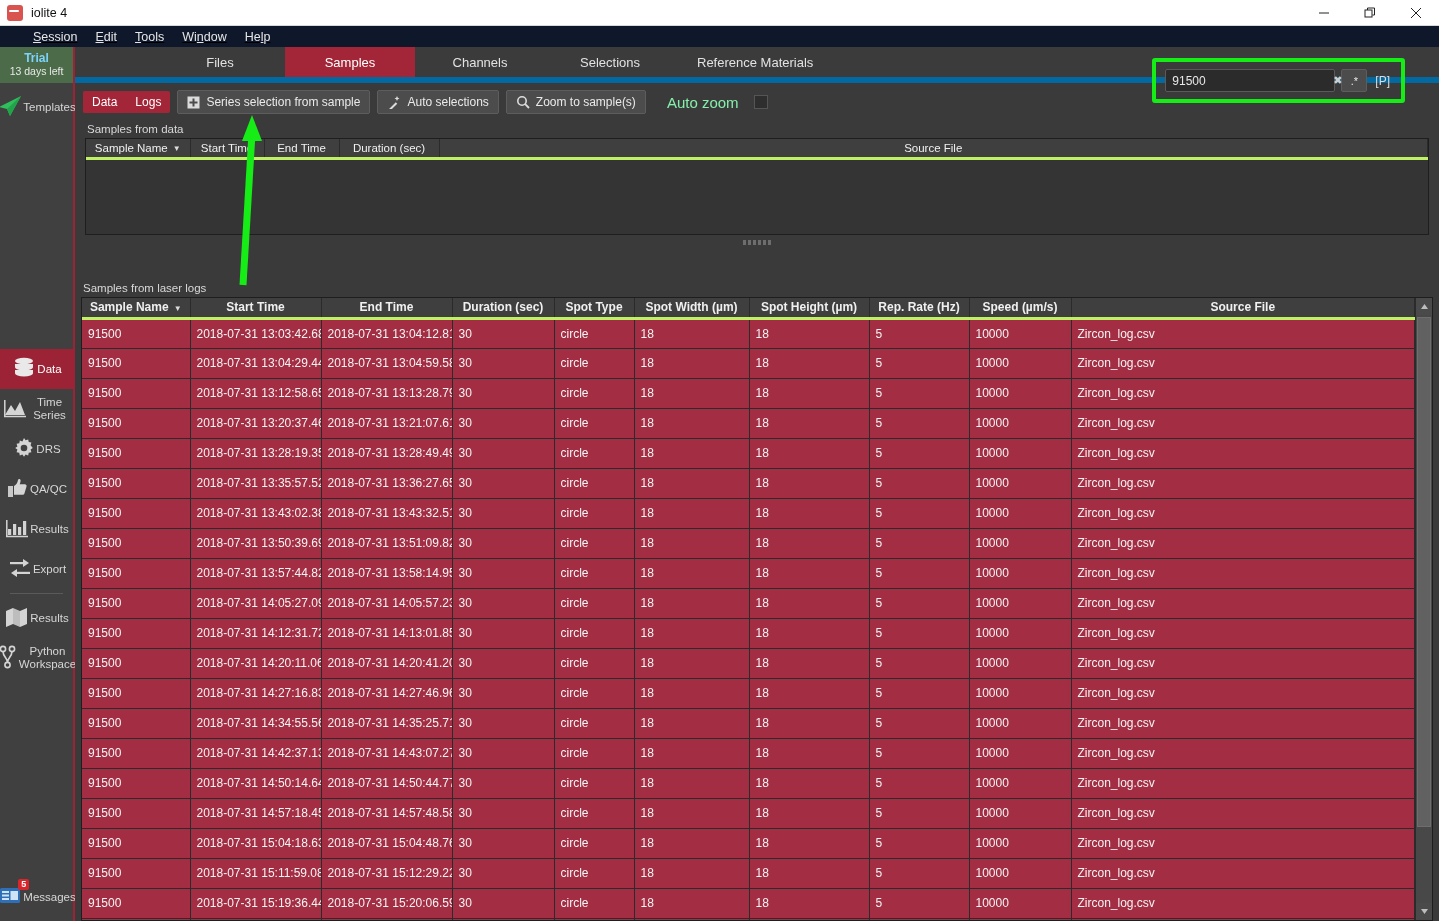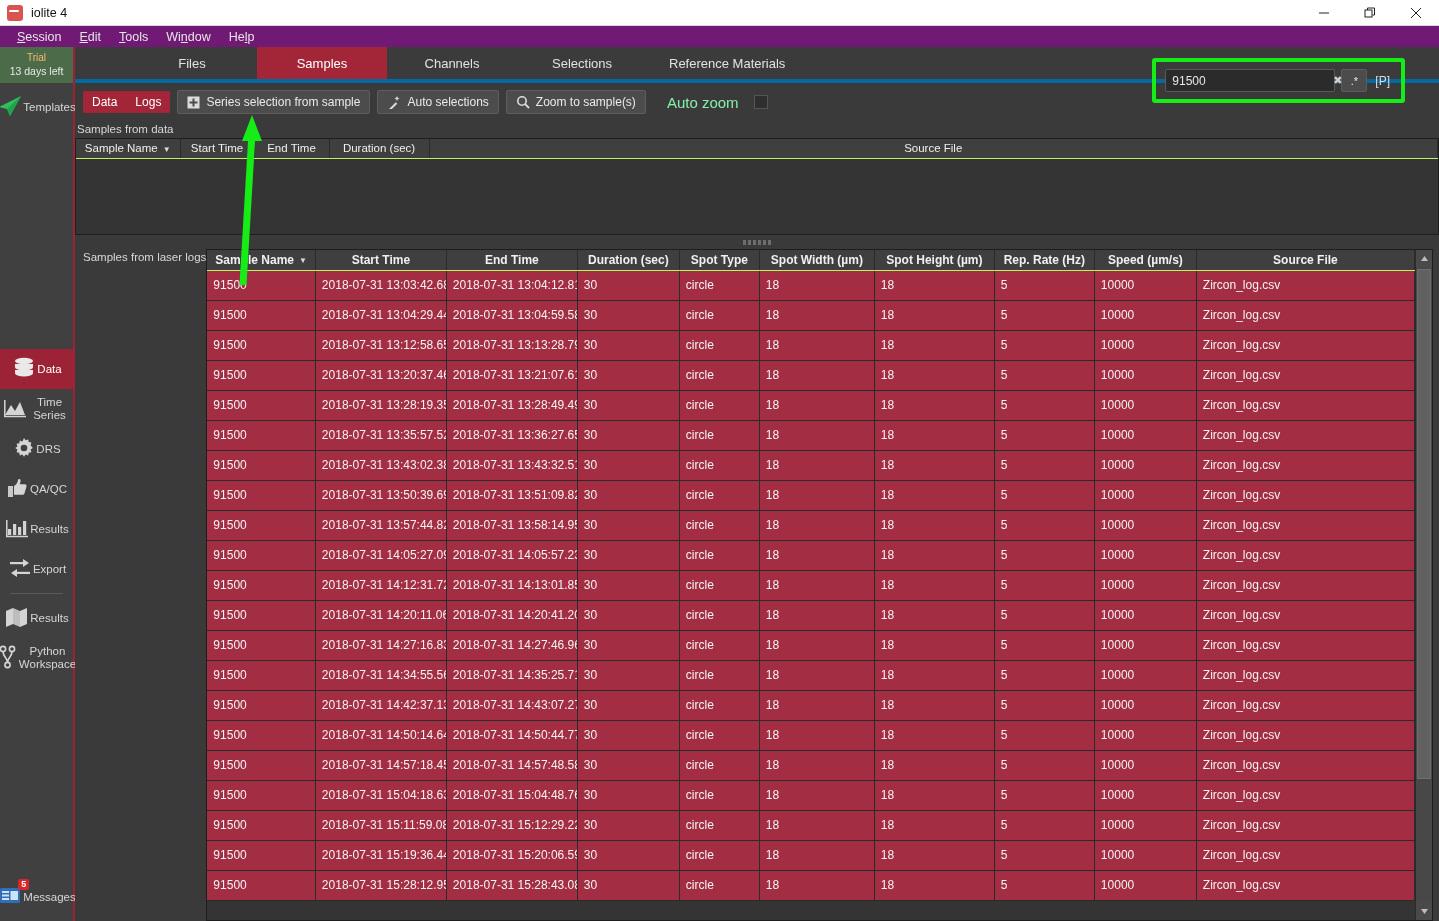--- a/index.html
+++ b/index.html
@@ -30,23 +30,24 @@
   #app-title { font-size: 12.5px; color: #111; flex: 1; }
   .win-btn {
     width: 46px; height: 26px; display: flex; align-items: center; justify-content: center;
     color: #222; font-size: 13px; line-height: 1;
   }
   .win-btn svg { display:block; }
 
   
   #menubar {
     height: 21px; width: 100%;
-    background: #701a75;
+    background: #0f172a;
     display: flex; align-items: center;
-    padding-left: 8px;
+    padding-left: 24px;
+    text-decoration: underline;
   }
   .menu-item {
     font-size: 12.5px; color: #e6e6e6;
     padding: 2px 9px;
     white-space: nowrap;
   }
   .menu-item u { text-decoration: underline; }
 
   
   #shell { display: flex; width: 100%; height: 874px; }
@@ -56,21 +57,21 @@
     width: 75px; flex: none; height: 874px;
     background: #404040;
     border-right: 2px solid #9b2335;
     display: flex; flex-direction: column;
     position: relative;
   }
   #trial-badge {
     background: #4b6b49; color: #f0f0f0;
     text-align: center; padding: 4px 0 5px 0;
   }
-  #trial-badge .t1 { font-size: 10px; font-weight: normal; color:#fdba74; display:block; line-height:14px;}
+  #trial-badge .t1 { font-size: 12px; font-weight: bold; color:#7dd3fc; display:block; line-height:14px;}
   #trial-badge .t2 { font-size: 10.5px; display:block; line-height:13px; color:#e8e8e8;}
 
   .side-item {
     display: flex; flex-direction: row; align-items: center; justify-content: center;
     padding: 6px 2px 6px 2px;
     color: #d6d6d6; font-size: 11.5px; text-align: center; line-height: 13px;
   }
   .side-item.active { background: #9b2335; color: #ffffff; }
   .side-ico { height: 26px; display:flex; align-items:center; justify-content:center; margin-bottom:2px; }
   .side-sep { height:1px; background:#5a5a5a; margin: 4px 10px; }
@@ -82,22 +83,22 @@
     font-size: 9px; font-weight: bold;
     border-radius: 2px; padding: 0px 3px; line-height: 11px;
   }
 
   
   #content { flex: 1; height: 874px; background: #3a3a3a; display:flex; flex-direction:column; position:relative;}
 
   #tabbar {
     height: 36px; background: #3b3b3b;
     display: flex; align-items: stretch;
-    border-bottom: 4px solid #0369a1;
-    padding-left: 52px;
+    border-bottom: 6px solid #0369a1;
+    padding-left: 80px;
   }
   .tab {
     min-width: 130px; padding: 0 22px;
     display: flex; align-items: center; justify-content: center;
     font-size: 13px; color: #e2e2e2;
   }
   .tab.active { background: #a32638; color: #fff; }
 
   
   #toolbar {
@@ -155,38 +156,38 @@
     font-size: 11px; color: #e8e8e8;
   }
   #pbtn {
     font-size: 12px; color: #dcdcdc; padding: 0 2px;
   }
 
   
   .panel-label {
     font-size: 11.5px; color: #d8d8d8; padding: 2px 0 3px 2px;
   }
-  #panel-top { padding: 0 0; }
-  #panel-bot { padding: 0 6px; flex: 1; display:flex; min-height:0;}
+  #panel-top { padding: 0 10px; }
+  #panel-bot { padding: 0 6px; flex: 1; display:flex; flex-direction:column; min-height:0;margin-top:31px;}
 
   .tbl-outer {
     border: 1px solid #1e1e1e;
     background: #343434;
     overflow: hidden;
   }
   #tbl-top-outer { height: 97px; }
 
   table.grid { border-collapse: collapse; width: 100%; table-layout: fixed; }
   table.grid th {
     background: #3f3f3f;
     color: #f0f0f0;
     font-size: 12px; font-weight: bold;
     height: 20px; padding: 0 6px;
     border-right: 1px solid #2b2b2b;
-    border-bottom: 1px solid #bef264;
+    border-bottom: 3px solid #bef264;
     text-align: center;
     white-space: nowrap; overflow: hidden;
   }
   #tbl-top th { font-weight: normal; font-size: 11.5px; height: 19px; }
   table.grid td {
     font-size: 12px; color: #f4f4f4;
     height: 30px; padding: 0 6px;
     border-right: 1px solid #2b2b2b;
     border-bottom: 1px solid #2b2b2b;
     white-space: nowrap; overflow: hidden;

